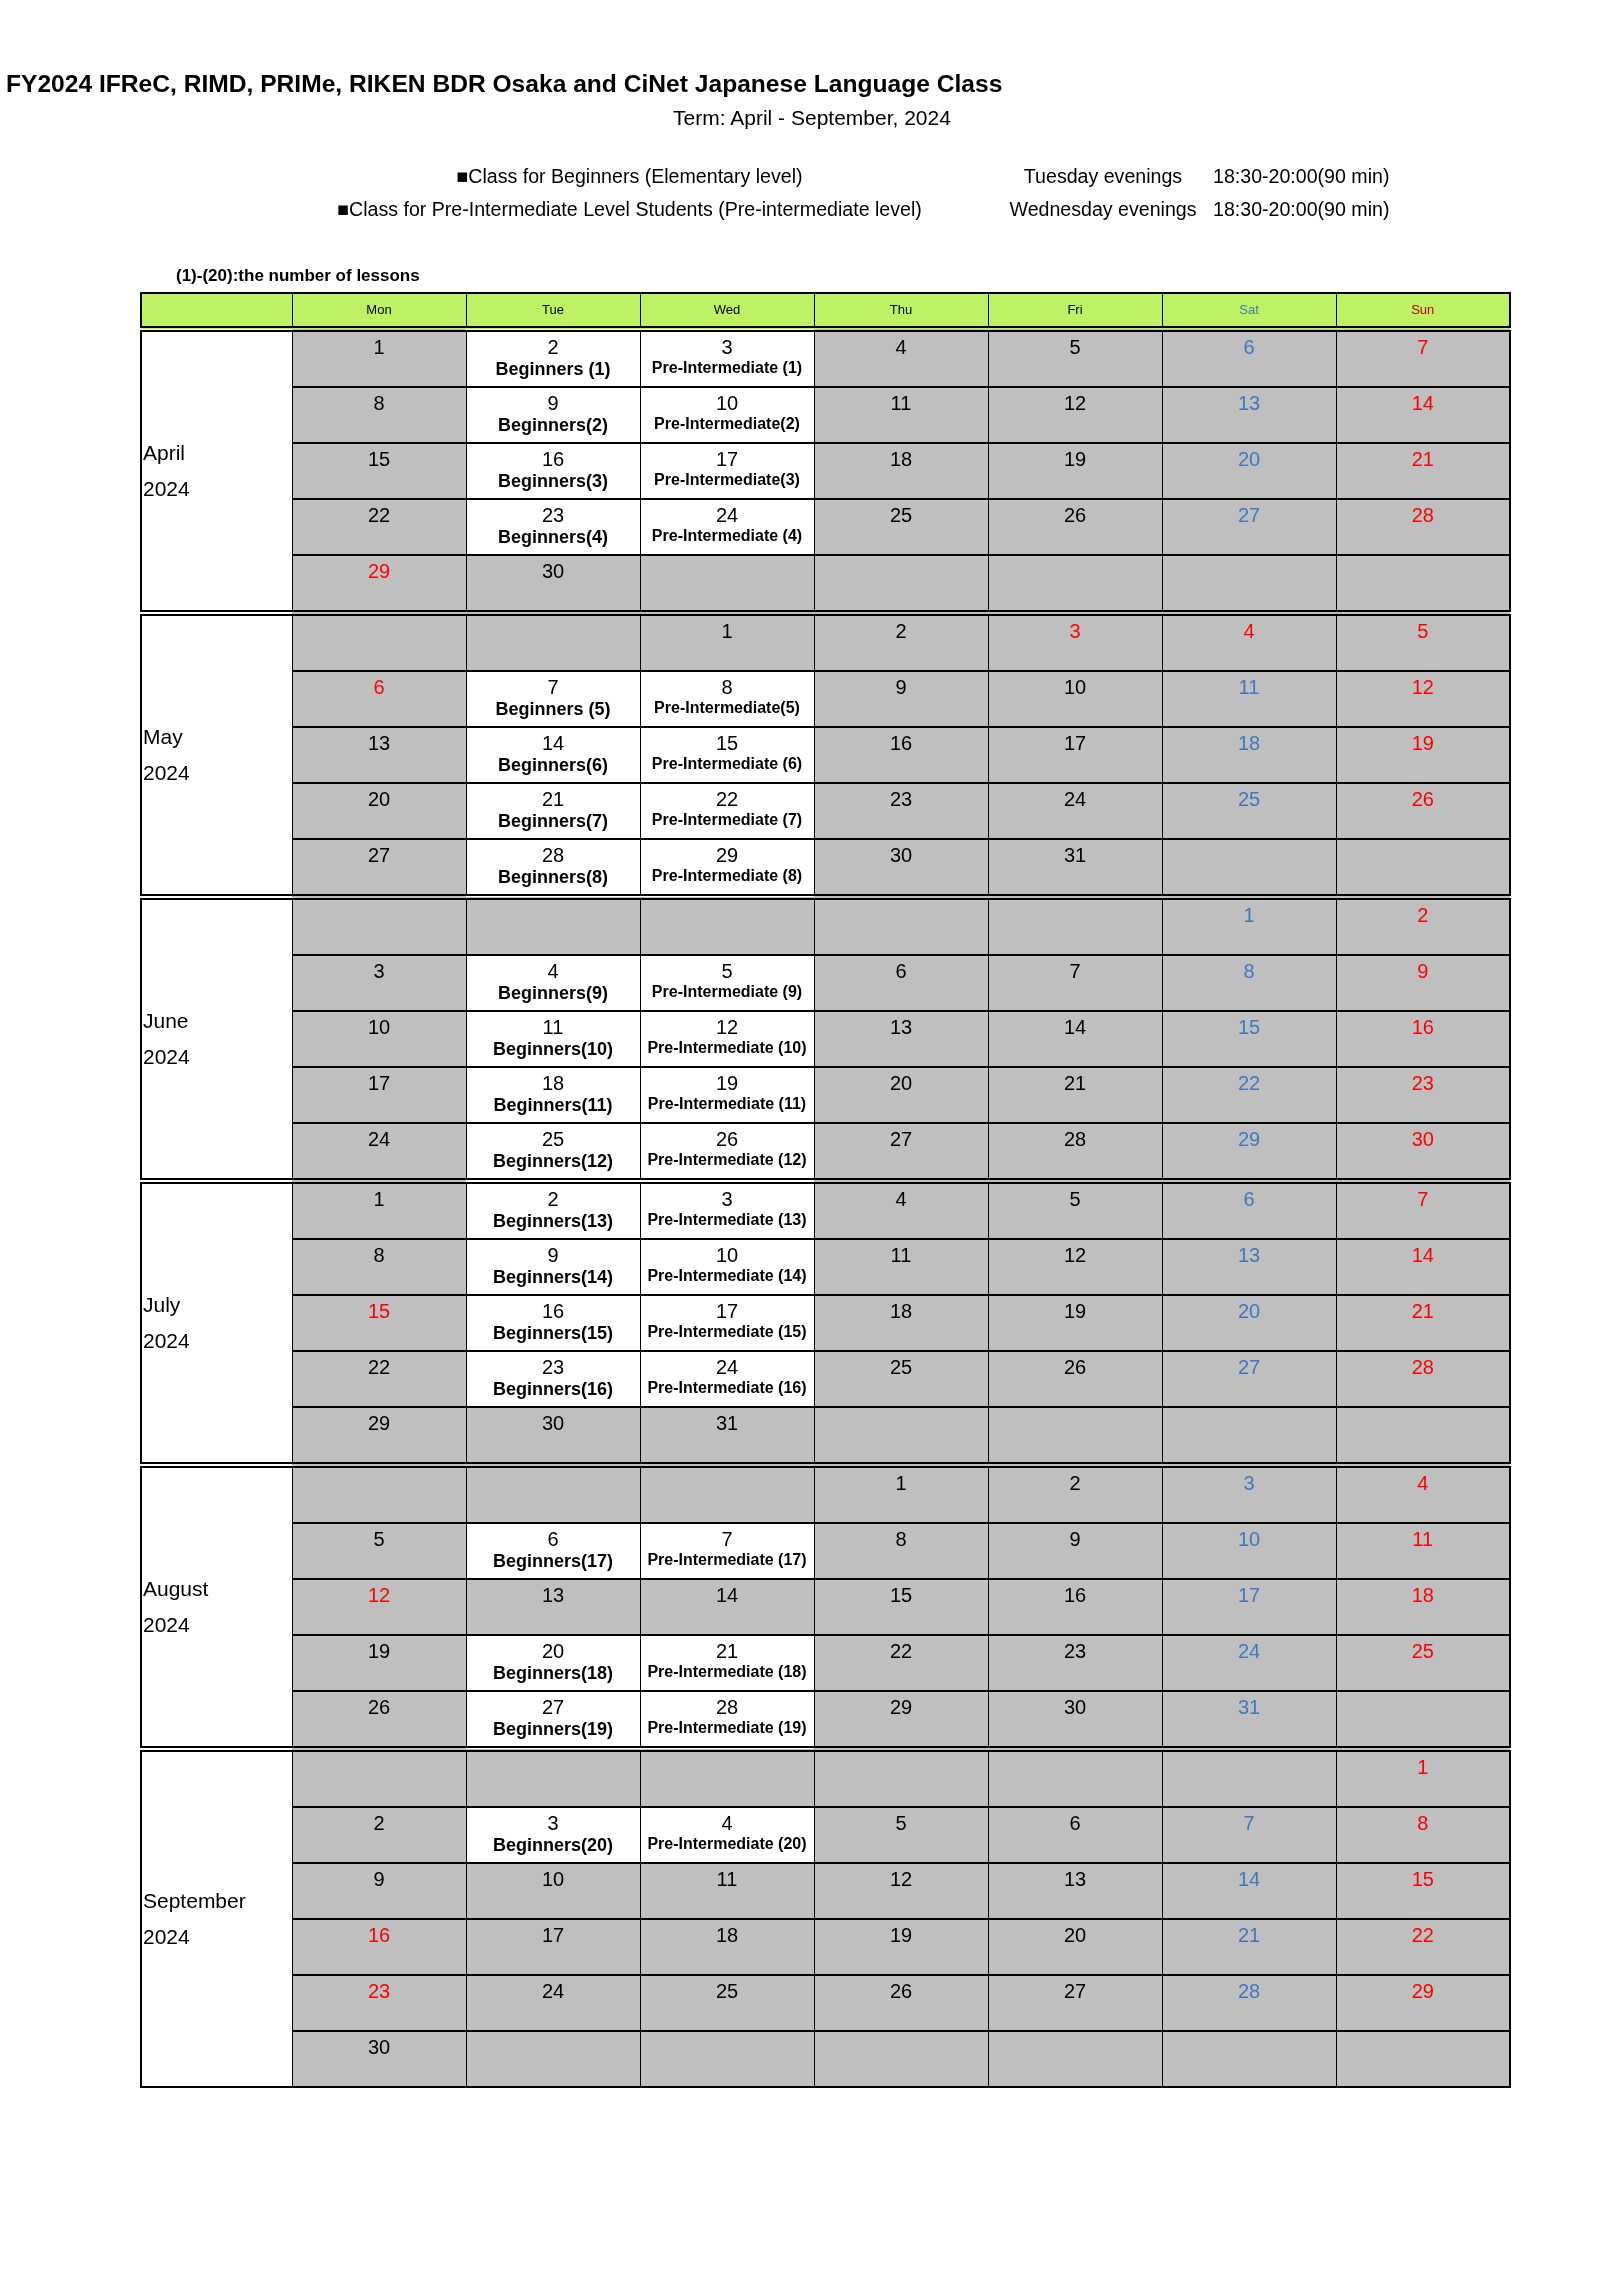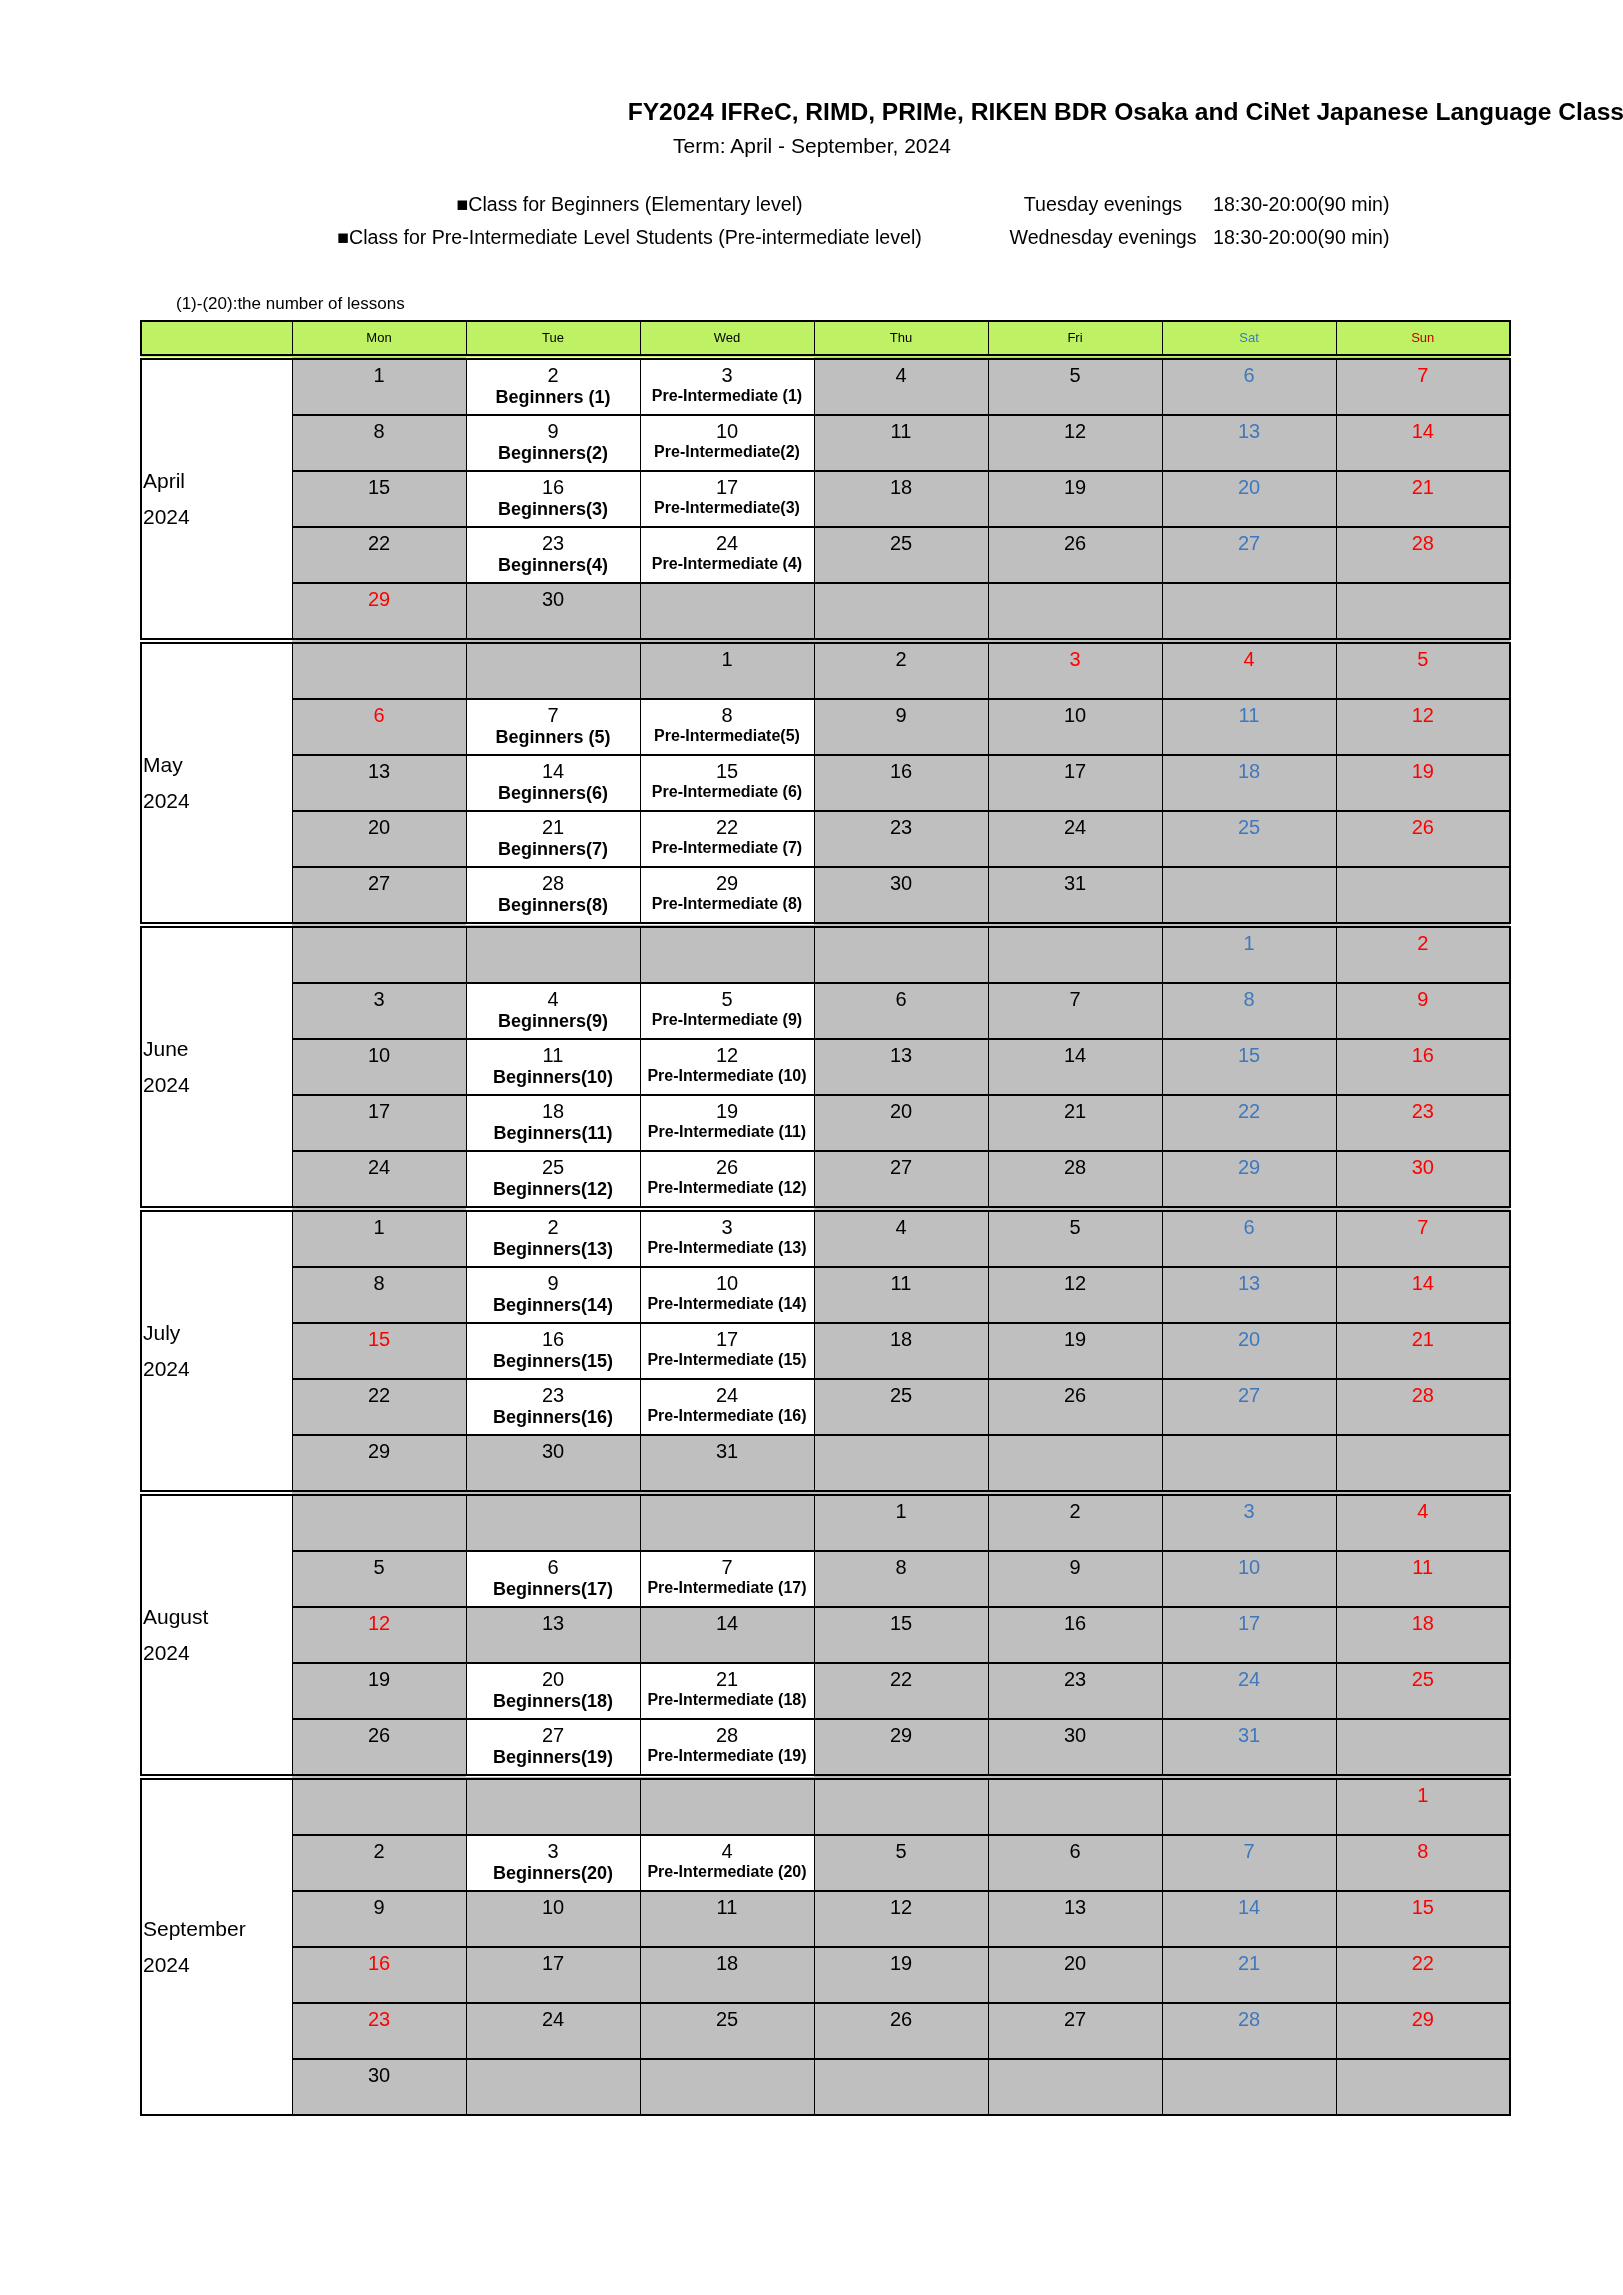--- a/index.html
+++ b/index.html
@@ -1,30 +1,30 @@
 <!DOCTYPE html>
 <html style="--sat-blue: #3E79BE; --sun-red: #C00000; --hol-red: #FF0000; --cell-gray: #BFBFBF;font-size:9px"><head>
 <meta charset="utf-8">
 <style>
   html,body{margin:0;padding:0;background:#ffffff;}
   .page{
     width:1624px;height:2295px;background:#ffffff;position:relative;
     font-family:"Liberation Sans", sans-serif;color:#000;overflow:hidden;
   }
   .title{
-    margin-top:98px;text-align:right;font-size:24.6px;font-weight:bold;line-height:28px;padding-left:6px;
+    margin-top:70px;text-align:left;font-size:24.6px;font-weight:bold;line-height:28px;padding-left:6px;
   }
   .subtitle{
     margin-top:7.8px;text-align:center;font-size:21px;line-height:24.6px;
   }
   .classes{margin:35px 0 0 266px;font-size:19.6px;text-align:center;}
   .class-row{display:flex;align-items:baseline;margin-bottom:9px;line-height:23.5px;}
   .class-label{width:727px;}
   .class-day{width:220px;}
-  .legend{margin:45px 0 5.6px 176px;font-size:17px;}
+  .legend{margin:45px 0 5.6px 176px;font-size:17px;font-weight:bold;}
   table.cal{
     border-collapse:collapse;margin-left:140px;table-layout:fixed;width:1371px;
     border:2.8px solid #000;
   }
   table.cal col.mcol{width:151px;}
   table.cal col.dcol{width:174px;}
   table.cal th{
     height:32px;font-size:13px;font-weight:normal;text-align:center;vertical-align:middle;
     background:#bef264;border-left:1.7px solid #000;border-right:1.7px solid #000;
     border-bottom:6.2px double #000;padding:0;

